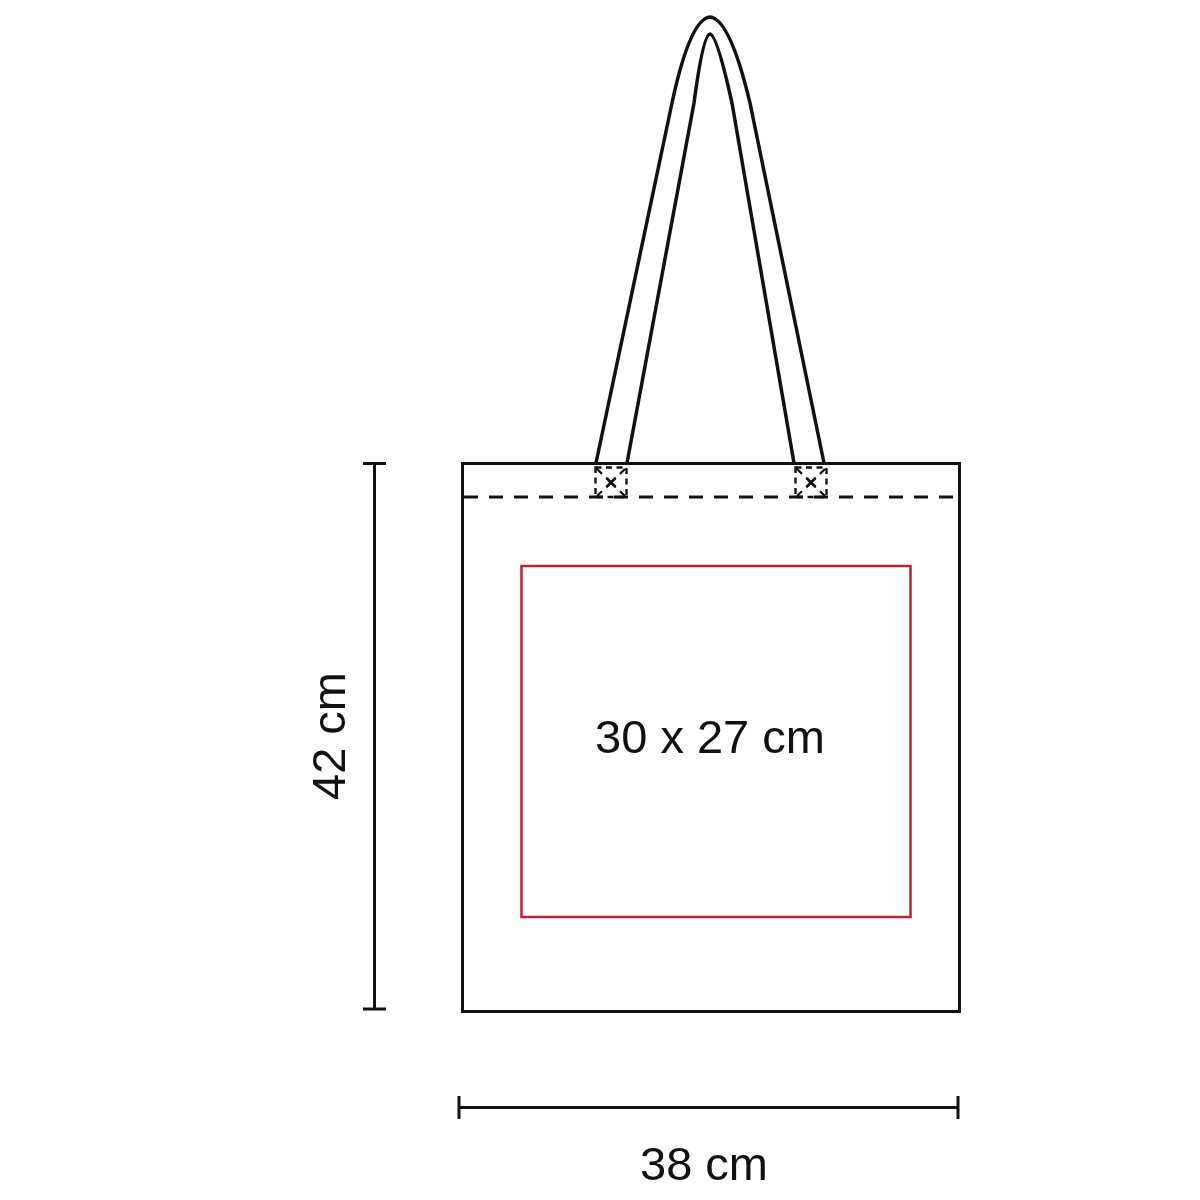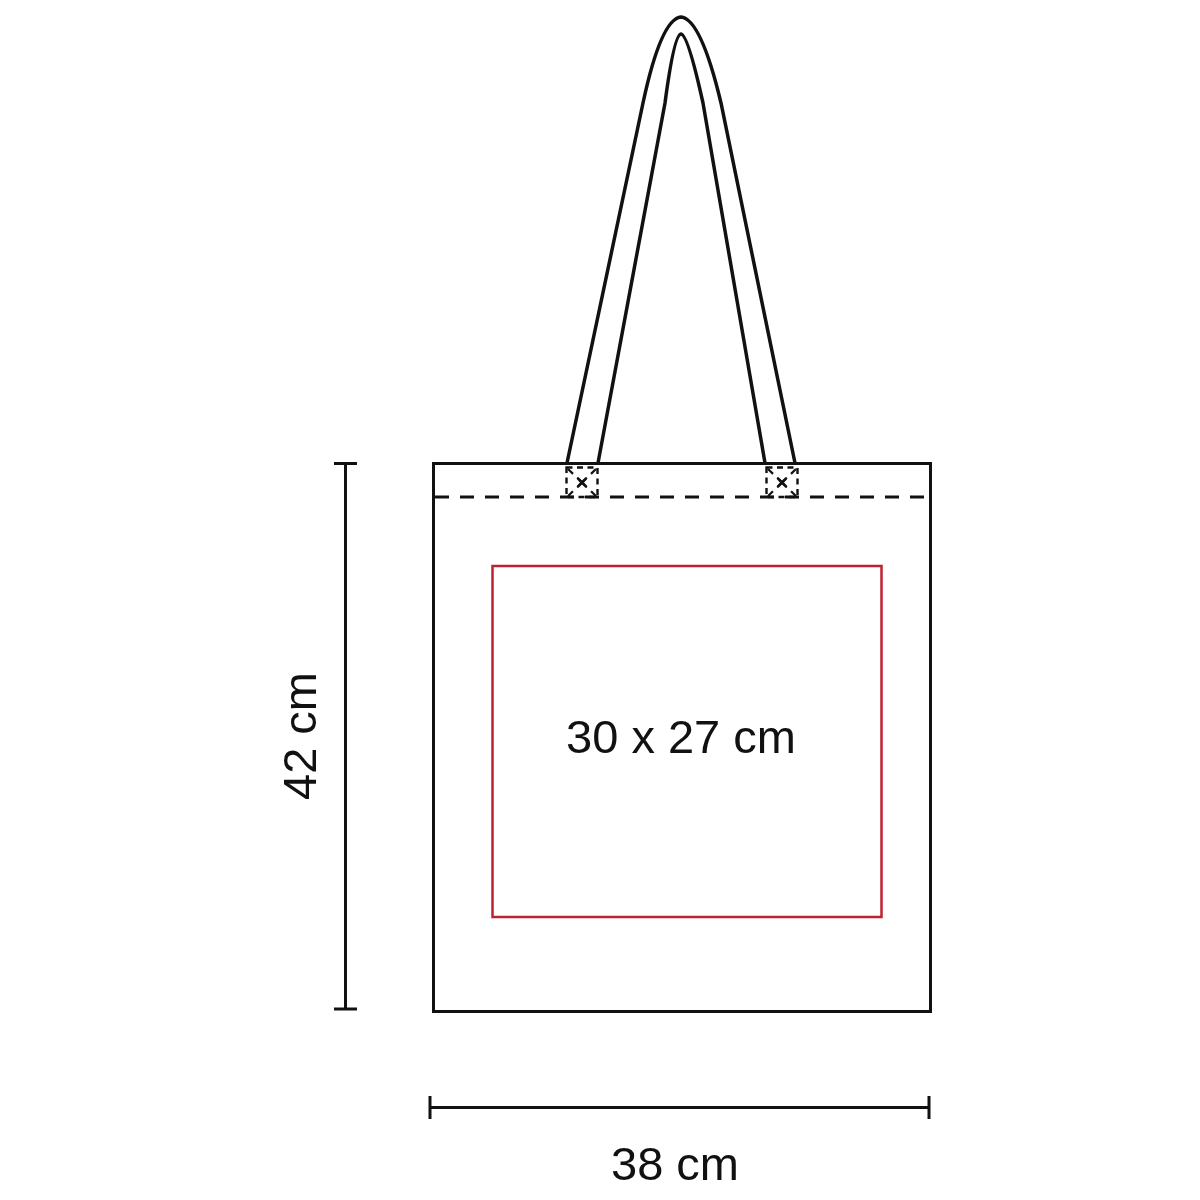--- a/index.html
+++ b/index.html
@@ -9,20 +9,21 @@
     height: 1200px;
     background: #ffffff;
     font-family: "Liberation Sans", sans-serif;
   }
   .stage {
     position: relative;
     width: 1158px;
     height: 1200px;
     background: #ffffff;
     overflow: hidden;
+    margin-left: 29px;
   }
   svg { display: block; }
   .outline-fill { stroke: #111111; stroke-width: 3; fill: #ffffff; }
   .strap     { stroke: #111111; stroke-width: 3.5; fill: none; stroke-linecap: round; }
   .hem       { stroke: #111111; stroke-width: 3;   fill: none; stroke-dasharray: 14 11; }
   .stitchbox { stroke: #111111; stroke-width: 2.4; fill: none; stroke-dasharray: 6 4.5; }
   .stitchdiag{ stroke: #111111; stroke-width: 2.2; fill: none; stroke-dasharray: 7 9; }
   .stitchx   { stroke: #111111; stroke-width: 2.6; fill: none; stroke-linecap: round; }
   .printarea { stroke: #be2130; stroke-width: 2.5; fill: none; }
   .dim       { stroke: #111111; stroke-width: 3;   fill: none; }

